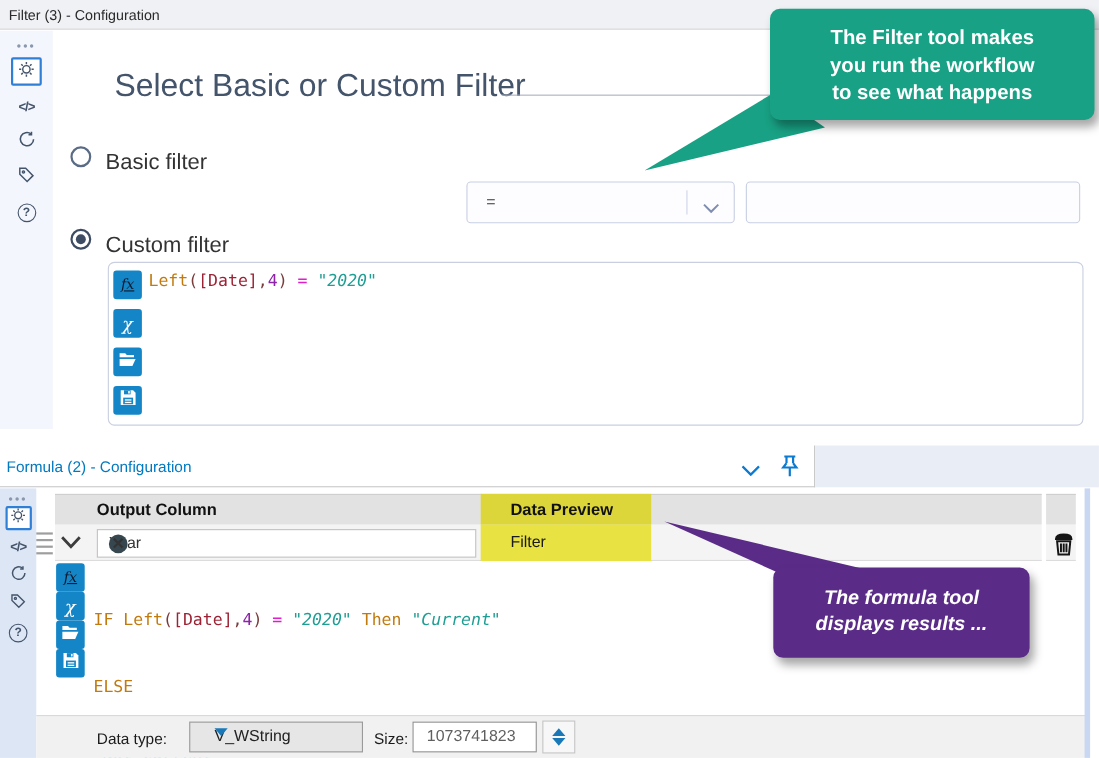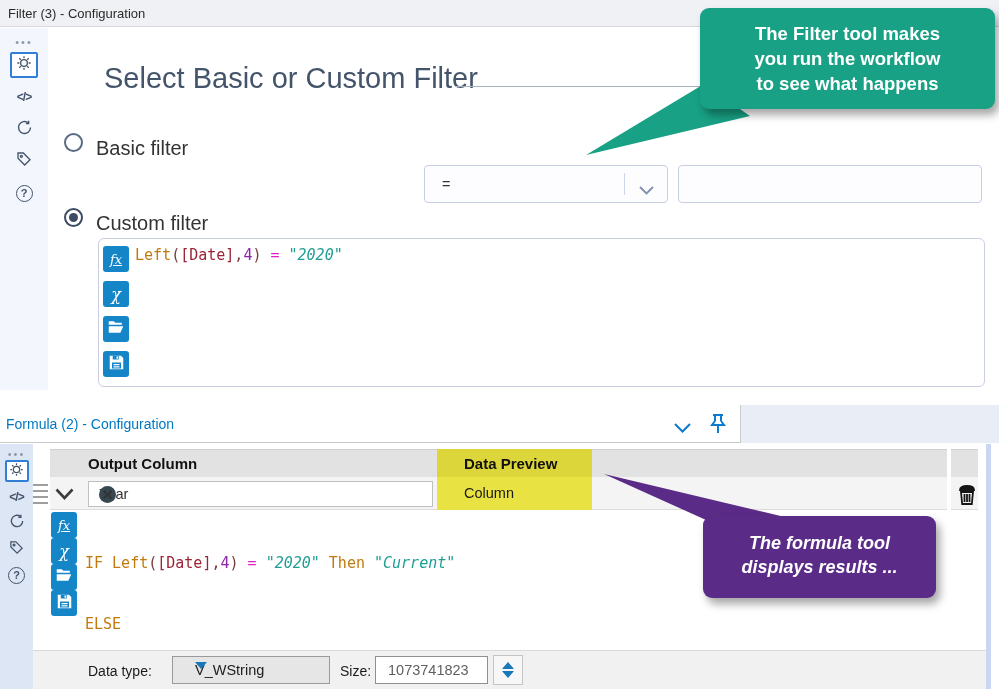--- a/index.html
+++ b/index.html
@@ -26,21 +26,21 @@
   .radio-label { font-size:20px; color:#333; }
 
   .dd { background:#fdfdff; border:1px solid #c7cfe3; border-radius:4px; height:38px; }
   .dd-text { position:absolute; left:17px; top:10px; font-size:14.5px; color:#5f7091; }
   .dd-text.dark { color:#333; }
   .dd-divider { position:absolute; right:42px; top:7px; bottom:7px; width:1px; background:#cdd5e8; }
   .dd-chevron { position:absolute; right:13px; top:15px; }
 
   .expr-box { left:98px; top:238px; width:887px; height:149px; background:#fff; border:1px solid #c9cfe0; border-radius:6px; }
   .fx-btn { position:absolute; left:4px; width:26px; height:26px; background:#1486c8; border-radius:3px; color:#fff; display:flex; align-items:center; justify-content:center; }
-  .fx-glyph { font-family:"DejaVu Serif", serif; font-style:italic; font-size:13px; color:#ffffff;text-decoration:underline; }
+  .fx-glyph { font-family:"DejaVu Serif", serif; font-style:italic; font-size:13px; color:#0f172a;text-decoration:underline; }
   .chi-glyph { font-family:"DejaVu Serif", serif; font-style:italic; font-size:16px; color:#fff; }
 
   .code { font-family:"DejaVu Sans Mono", monospace; font-size:15px; white-space:pre; color:#333; }
   .tk-kw { color:#C27A0E; } .tk-fn { color:#C27A0E; }
   .tk-field { color:#9B2335; } .tk-p { color:#7a3b3b; }
   .tk-num { color:#8E24AA; } .tk-op { color:#E01ECB; }
   .tk-str { color:#1F9E94; font-style:italic; }
 
   
   .callout { color:#fff; font-weight:bold; text-align:center; border-radius:9px; box-shadow:4px 6px 9px rgba(0,0,0,0.35); }
@@ -247,21 +247,21 @@
     <span class="hdr-text abs" style="left:38px; top:5px;">Output Column</span>
   </div>
   <div class="abs grid-header-2"></div>
   <div class="abs grid-row"></div>
   <div class="abs grid-row-2"></div>
 
   <div class="abs yellow-hdr hdr-text">
     <span>Data Preview</span>
   </div>
   <div class="abs yellow-cell">
-    <span>Column</span>
+    <span>Filter</span>
   </div>
 
   <div class="abs drag-handle">
       <i></i>
       <i></i>
       <i></i>
       <i></i>
     </div>
   <span class="abs" style="left:55px; top:486px;">
     <svg width="19" height="12" viewBox="0 0 19 12" fill="none" stroke="#3d3d3d" stroke-width="2.6">

